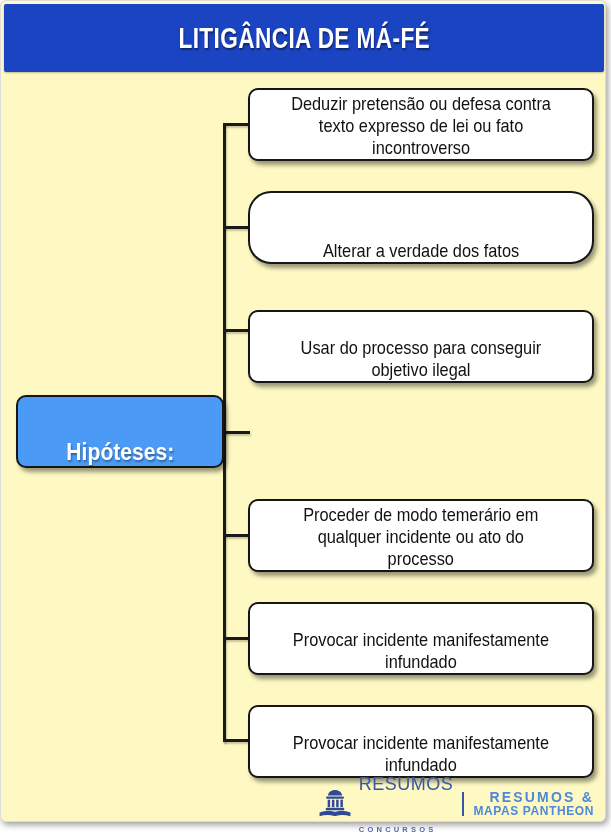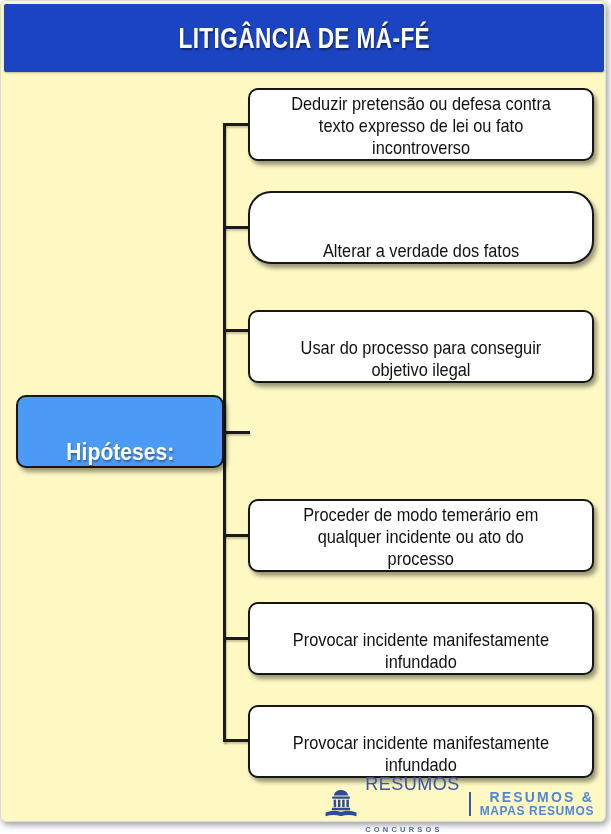--- a/index.html
+++ b/index.html
@@ -204,18 +204,18 @@
           <path d="M2 30 Q12 26 21 29 L23 29 Q32 26 42 30 L42 35 Q32 31.5 23 34.5 L21 34.5 Q12 31.5 2 35 Z"></path>
         </g>
       </svg>
       <div class="brand-col">
         <span class="brand-name">RESUMOS</span>
         <span class="brand-sub">CONCURSOS</span>
       </div>
       <div class="logo-divider"></div>
       <div class="tag-col">
         <span class="tag-line1">RESUMOS &amp;</span>
-        <span class="tag-line2">MAPAS RESUMOS</span>
+        <span class="tag-line2">MAPAS PANTHEON</span>
       </div>
     </div>
 
   </div>
 </div>
 
 </body></html>

